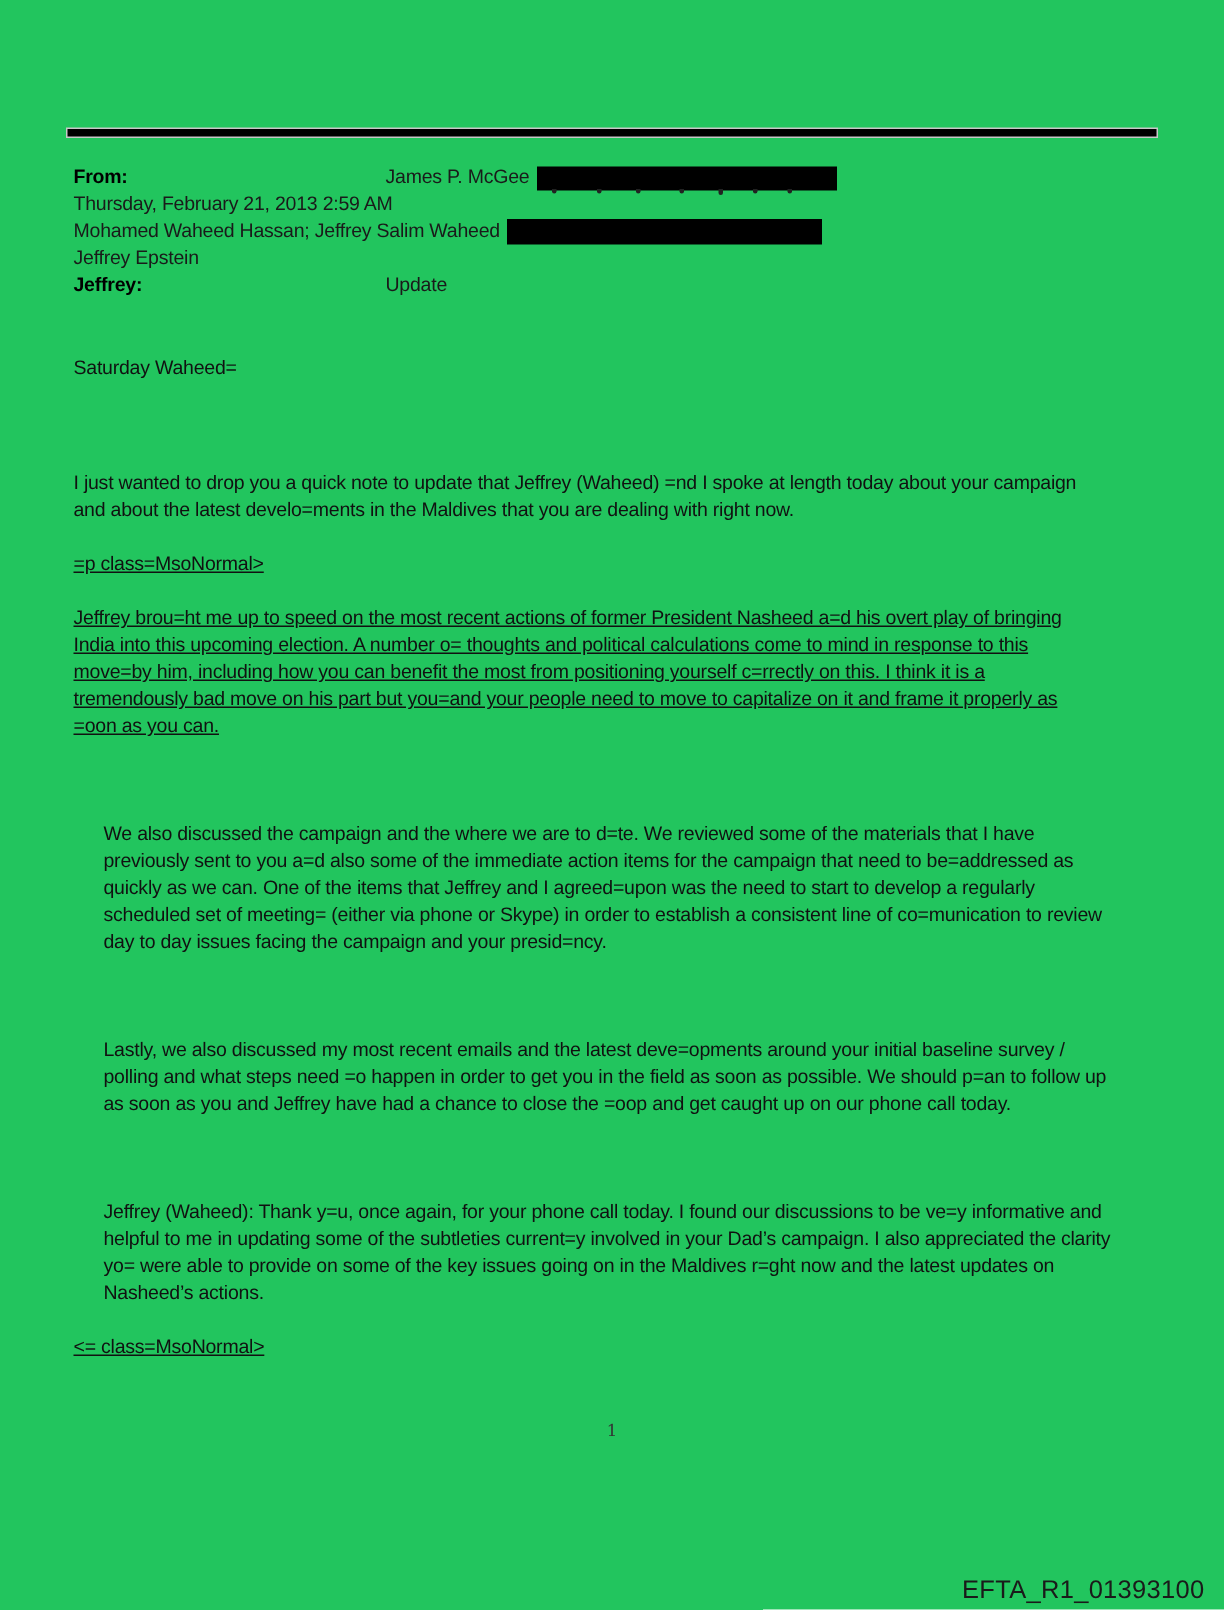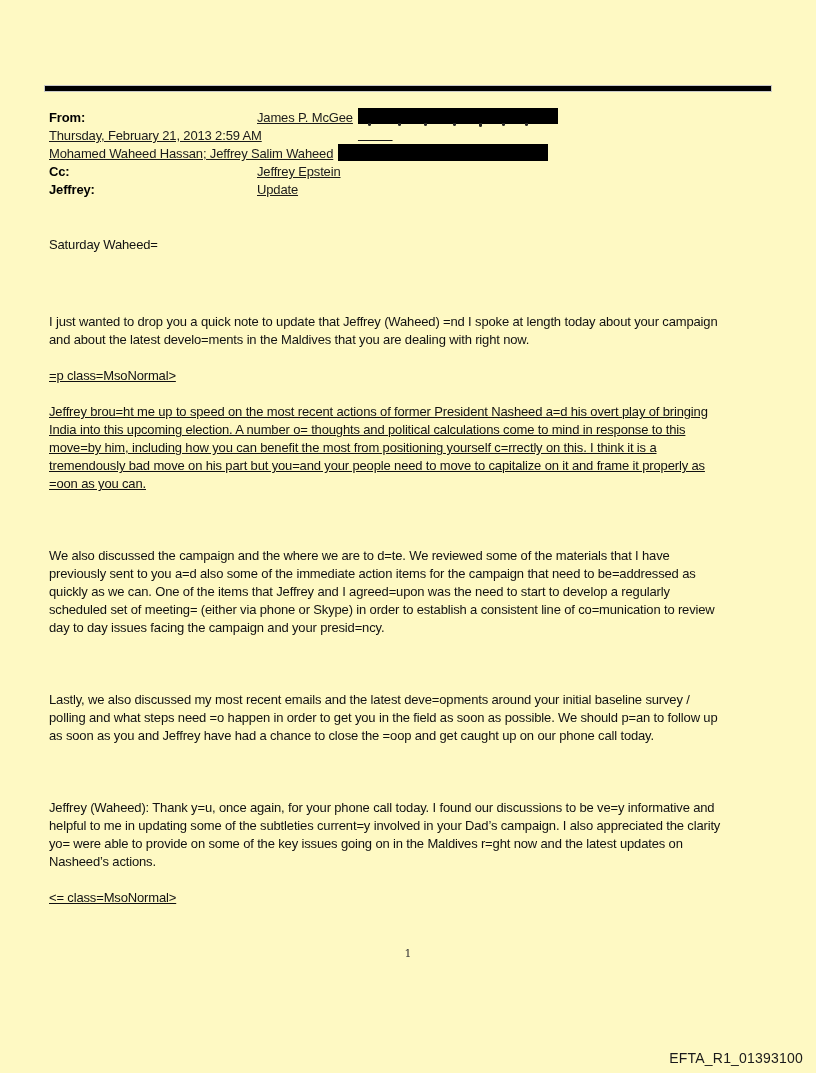--- a/index.html
+++ b/index.html
@@ -1,21 +1,21 @@
 <!DOCTYPE html>
 <html><head>
 <meta charset="utf-8">
 <style>
   * { margin: 0; padding: 0; box-sizing: border-box; }
   html, body { background: #ffffff; }
   .page {
     position: relative;
     width: 816px;
     height: 1073px;
-    background: #fef9c3;
+    background: #22c55e;
     overflow: hidden;
     font-family: "Liberation Sans", sans-serif;
     color: #1a1a1a;
   }
   .top-rule {
     margin: 86px 45px 0 45px;
     height: 5px;
     background: #000000;
     box-shadow: 0 0 0 1px #c8c8c8;
   }
@@ -31,23 +31,22 @@
     letter-spacing: -0.15px;
   }
   .hlabel {
     width: 208px;
     flex: 0 0 208px;
     font-weight: bold;
     color: #000000;
   }
   .hvalue {
     display: flex;
-    align-items: flex-start;
+    align-items: flex-end;
     white-space: pre;
-    text-decoration: underline;
   }
   .redact {
     display: inline-block;
     background: #000000;
     position: relative;
   }
   .redact-from {
     width: 200px;
     height: 16px;
     margin-left: 5px;
@@ -84,36 +83,36 @@
     width: 740px;
   }
   .para {
     font-size: 13px;
     line-height: 18px;
     letter-spacing: -0.15px;
     white-space: pre;
     color: #111111;
   }
   .mt53 { margin-top: 59px; }
-  .mt54 { margin-top: 54px; }
+  .mt54 { margin-top: 54px; margin-left: 20px; }
   .mt18 { margin-top: 18px; text-decoration: underline; }
   .page-number {
     margin: 40px 49px 0 49px;
     width: 718px;
     text-align: center;
     font-family: "DejaVu Serif", serif;
     font-size: 11px;
     line-height: 14px;
     color: #333333;
   }
   .bates {
     position: absolute;
     top: 1050px;
     right: 13px;
-    font-size: 14px;
+    font-size: 17px;
     letter-spacing: 0.2px;
     color: #1a1a1a;
   }
 </style>
 </head>
 <body>
 
 <div class="page">
 
   <div class="top-rule"></div>
@@ -137,21 +136,20 @@
     </div>
 
     <div class="hrow">
       <span class="hvalue">
         <span>Mohamed Waheed Hassan; Jeffrey Salim Waheed</span>
         <span class="redact redact-to"></span>
       </span>
     </div>
 
     <div class="hrow">
-      <span class="hlabel">Cc:</span>
       <span class="hvalue"><span>Jeffrey Epstein</span></span>
     </div>
 
     <div class="hrow">
       <span class="hlabel">Jeffrey:</span>
       <span class="hvalue"><span>Update</span></span>
     </div>
 
   </div>
 

